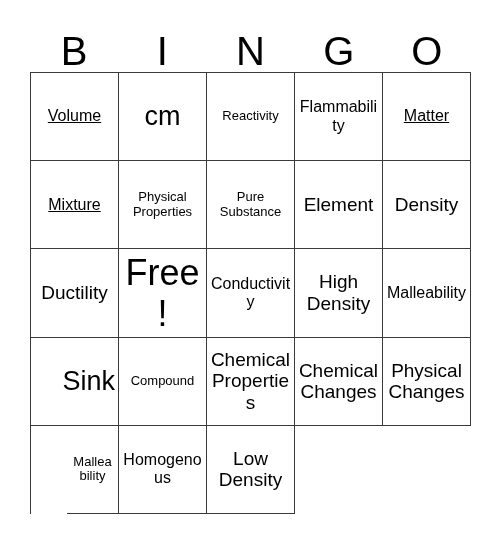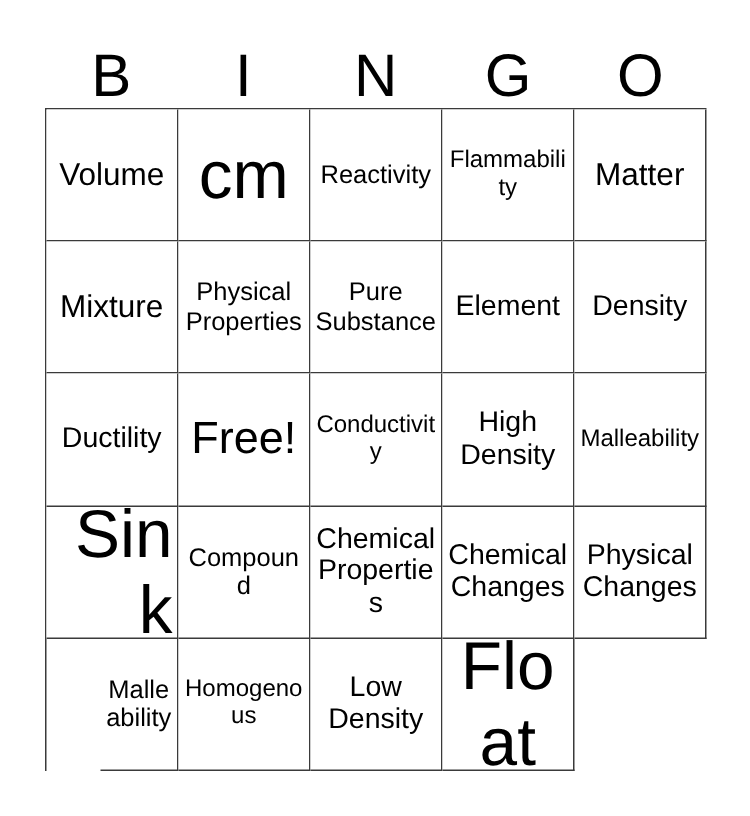--- a/index.html
+++ b/index.html
@@ -76,25 +76,25 @@
   .cell-text {
     display: block;
     width: 100%;
     line-height: 1.14;
     word-wrap: break-word;
     color: #000000;
   }
 
   
   .sz-xs  { font-size: 16px; }
-  .sz-s   { font-size: 17px; }
+  .sz-s   { font-size: 13px; }
   .sz-m   { font-size: 19px; }
-  .sz-l   { font-size: 21px; }
-  .sz-xl  { font-size: 30px; }
-  .sz-xxl { font-size: 45px; }
+  .sz-l   { font-size: 16px; text-decoration: underline; }
+  .sz-xl  { font-size: 36px; }
+  .sz-xxl { font-size: 27px; }
 </style>
 </head>
 <body style="background: rgb(255, 255, 255);">
 
 <div id="bingo-card">
 
   <div id="bingo-header">
     <div class="header-cell">
       <span class="header-letter">B</span>
     </div>
@@ -180,18 +180,15 @@
     </div>
     <div class="bingo-cell" style="border-right-color: rgb(58, 58, 58); border-bottom-color: rgb(58, 58, 58); margin-left: 36px;">
       <span class="cell-text sz-s">Malleability</span>
     </div>
     <div class="bingo-cell" style="border-right-color: rgb(58, 58, 58); border-bottom-color: rgb(58, 58, 58);">
       <span class="cell-text sz-xs">Homogenous</span>
     </div>
     <div class="bingo-cell" style="border-right-color: rgb(58, 58, 58); border-bottom-color: rgb(58, 58, 58);">
       <span class="cell-text sz-m">Low Density</span>
     </div>
-    <div class="bingo-cell" style="border-right-color: rgb(58, 58, 58); border-bottom-color: rgb(58, 58, 58);">
-      <span class="cell-text sz-xxl">Float</span>
-    </div>
 
   </div>
 </div>
 
 </body></html>

